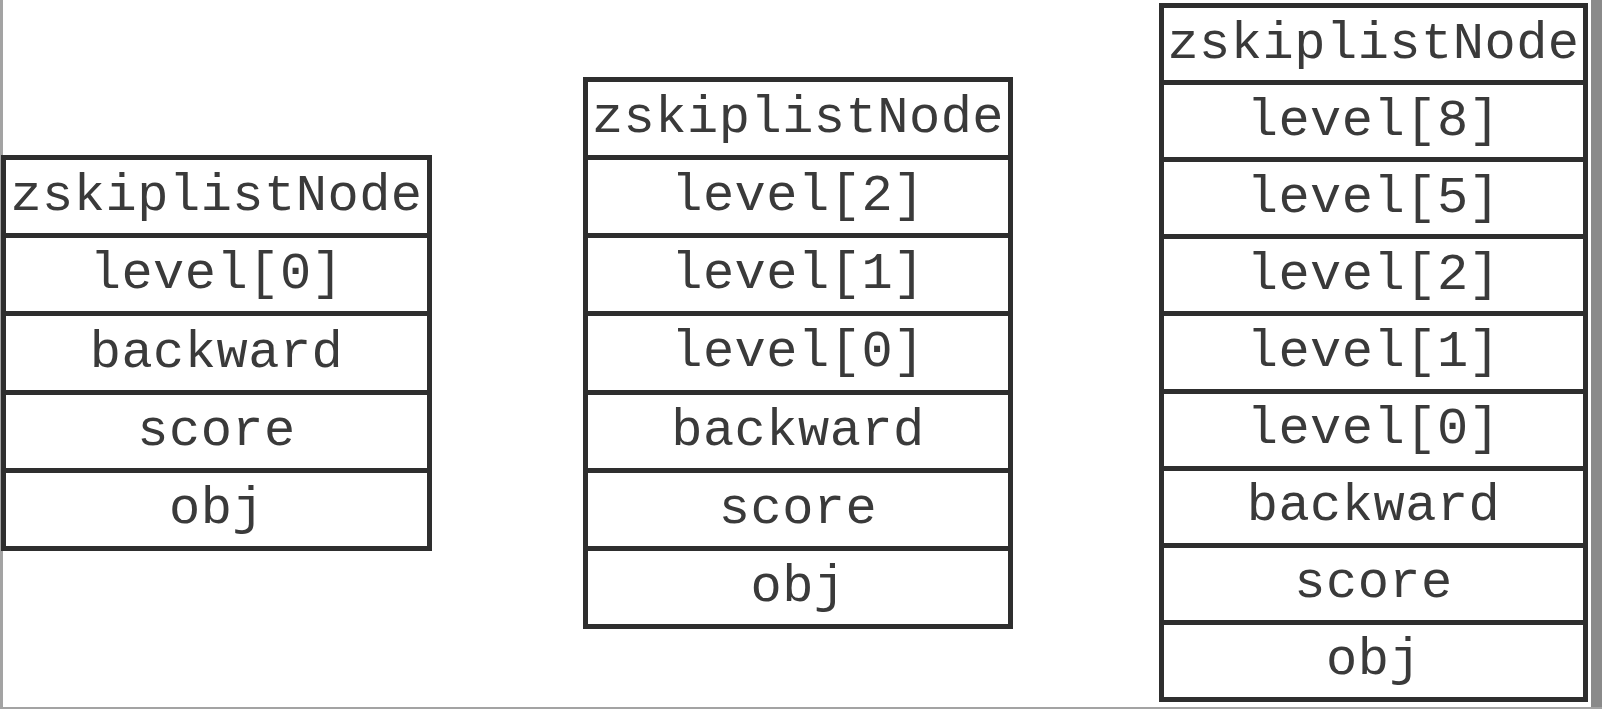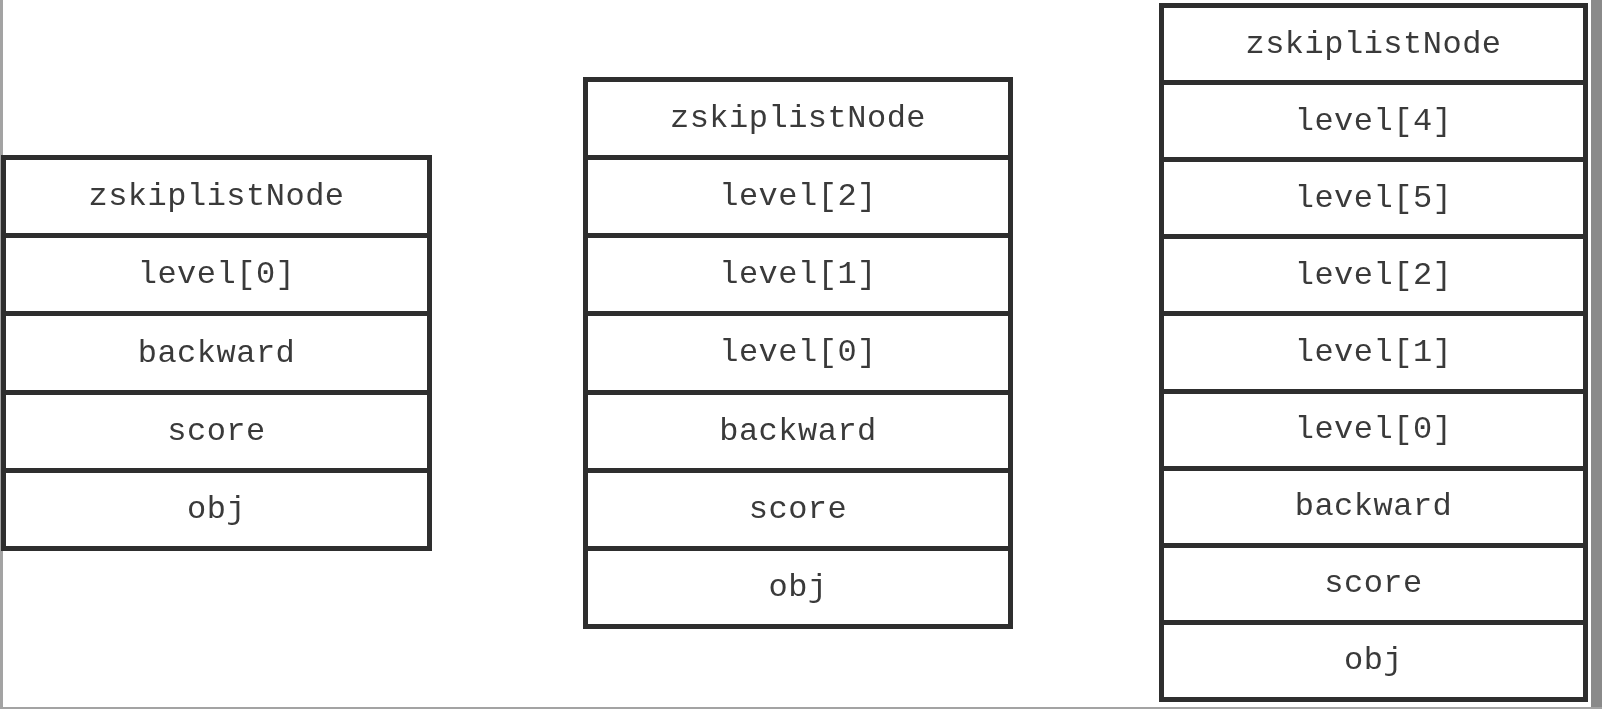--- a/index.html
+++ b/index.html
@@ -42,21 +42,21 @@
     background: #ffffff;
     display: flex;
     flex-direction: column;
   }
   .struct .row {
     flex: 1 1 0;
     box-sizing: border-box;
     display: flex;
     align-items: center;
     justify-content: center;
-    font-size: 32px;
+    font-size: 52px;
     letter-spacing: 0.5px;
     color: var(--text, #3a3a3a);
     white-space: pre;
   }
   .struct .row + .row {
     border-top: 5px solid var(--border, #2e2e2e);
   }
   .struct-1 { left: 1px;    top: 155px; width: 431px; height: 396px; }
   .struct-2 { left: 583px;  top: 77px;  width: 430px; height: 552px; }
   .struct-3 { left: 1159px; top: 3px;   width: 429px; height: 699px; }
@@ -83,21 +83,21 @@
     <div class="row">level[2]</div>
     <div class="row">level[1]</div>
     <div class="row">level[0]</div>
     <div class="row">backward</div>
     <div class="row">score</div>
     <div class="row">obj</div>
   </div>
 
   <div class="struct struct-3">
     <div class="row">zskiplistNode</div>
-    <div class="row">level[4]</div>
+    <div class="row">level[8]</div>
     <div class="row">level[5]</div>
     <div class="row">level[2]</div>
     <div class="row">level[1]</div>
     <div class="row">level[0]</div>
     <div class="row">backward</div>
     <div class="row">score</div>
     <div class="row">obj</div>
   </div>
 
 </div>

